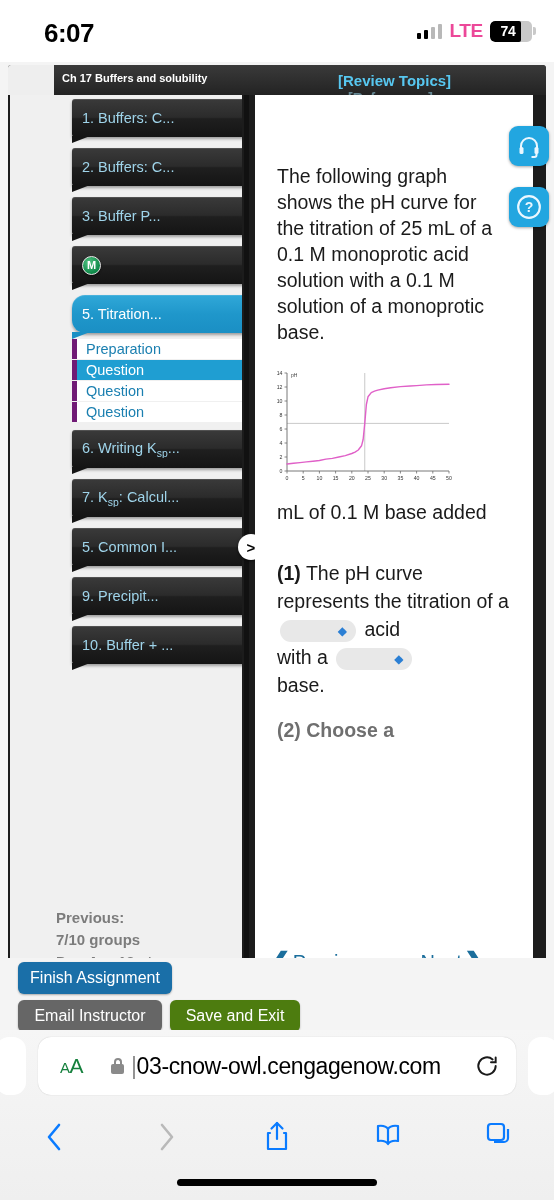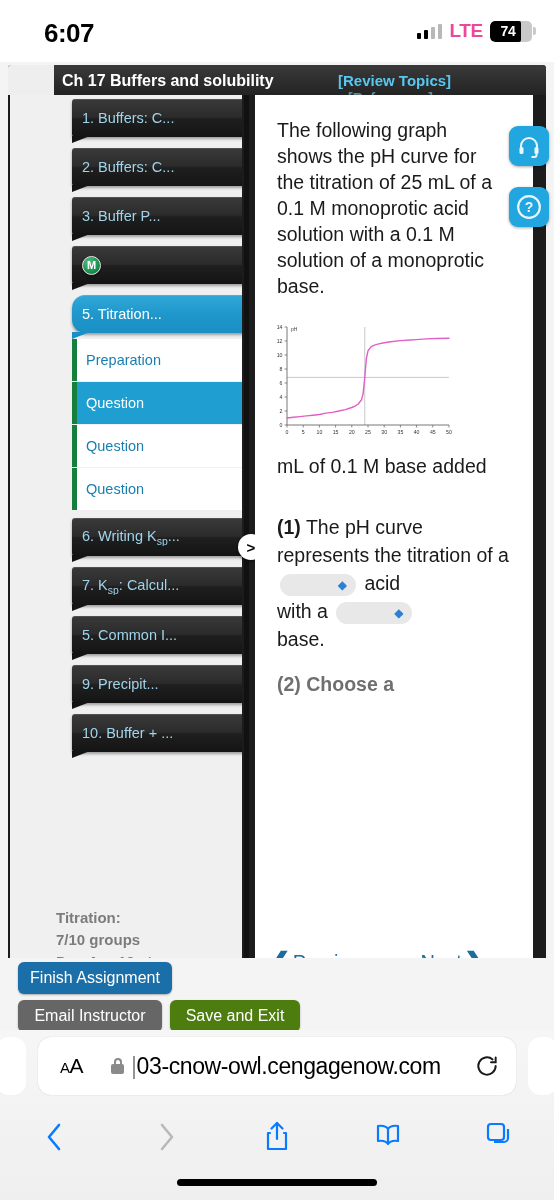--- a/index.html
+++ b/index.html
@@ -67,21 +67,21 @@
     position:absolute; left: 8px; top: 3px; width: 538px; height: 30px;
     background: linear-gradient(#3a3a3a, #232323);
     border-radius: 3px 3px 0 0;
   }
   .hdr-tab {
     position:absolute; left: 0; top: 0; width: 46px; height: 30px;
     background: #eeeeee; border-radius: 3px 0 0 0;
   }
   .hdr-title {
     position: absolute; left: 54px; top: 7px;
-    color: #ffffff; font-size: 16px; font-weight: 700;
+    color: #ffffff; font-size: 11px; font-weight: 700;
     white-space: nowrap;
   }
   .hdr-link {
     position: absolute; left: 330px; top: 7px;
     color: #57c7f0; font-size: 15px; font-weight: 700;
     white-space: nowrap;
   }
   .hdr-link2 {
     position: absolute; left: 348px; top: 28px;
     color: #9bd9ef; font-size: 14px; font-weight: 700;
@@ -125,22 +125,22 @@
     width: 19px; height: 19px; border-radius: 50%;
     background: radial-gradient(circle at 35% 30%, #4fbf7f, #0f8a4a 70%);
     border: 1.5px solid #e9e9e9;
     color: #fff; font-size: 11px; font-weight: 800;
     display:flex; align-items:center; justify-content:center;
     box-shadow: 0 1px 2px rgba(0,0,0,.5);
   }
 
   
   .subitem {
-    position: relative; height: 42px; margin-bottom: 1px;
-    background: #ffffff; border-left: 5px solid #15803d;
+    position: relative; height: 20px; margin-bottom: 1px;
+    background: #ffffff; border-left: 5px solid #701a75;
     display:flex; align-items:center; padding: 0 8px 0 9px;
   }
   .subitem.sel { background: #1f9ed2; }
   .sub-label { color:#1a7fb0; font-size: 14.5px; flex: 1; white-space: nowrap; }
   .subitem.sel .sub-label { color: #ffffff; }
   .circ {
     width: 17px; height: 17px; border-radius: 50%;
     background: radial-gradient(circle at 40% 28%, #7fd2f4, #1e8fc8 75%);
     border: 2px solid #ffffff;
     box-shadow: 0 1px 2px rgba(0,0,0,.35);
@@ -169,20 +169,21 @@
   }
 
   
   .content {
     position:absolute; left: 255px; top: 33px; width: 278px; height: 890px;
     background: #ffffff; overflow:hidden;
   }
   .ctext {
     color: #1a1a1a; font-size: 19.5px; line-height: 26px;
     padding: 22px 28px 0 22px;
+    margin-top: 46px;
   }
 
   .chartwrap {
     margin: 18px 0 0 10px;
     width: 190px; height: 128px;
     position: relative;
     background: #fff;
   }
   .chart-caption {
     color:#1a1a1a; font-size: 19.5px; line-height: 26px;
@@ -264,21 +265,21 @@
     background: #ffffff; border-radius: 13px;
     display:flex; align-items:center;
     box-shadow: 0 0 1px rgba(0,0,0,.25);
   }
   .side-pill-l, .side-pill-r {
     position:absolute; top: 7px; width: 30px; height: 58px;
     background:#ffffff; border-radius: 13px;
   }
   .side-pill-l { left: -4px; }
   .side-pill-r { right: -4px; }
-  .aa { margin-left: 22px; color:#000000; font-size: 21px; font-weight: 500; letter-spacing: -.5px;}
+  .aa { margin-left: 22px; color:#15803d; font-size: 21px; font-weight: 500; letter-spacing: -.5px;}
   .aa span.small { font-size: 15px; }
   .lock {
     margin-left: 28px; width: 13px; height: 16px; position: relative;
   }
   .lock .body { position:absolute; bottom:0; left:0; width:13px; height:10px; background:#8a8a8a; border-radius:2px;}
   .lock .shackle { position:absolute; top:0; left:2.5px; width:8px; height:8px; border:2px solid #8a8a8a; border-bottom:none; border-radius:4px 4px 0 0;}
   .urltext {
     margin-left: 7px; color:#000; font-size: 23px; letter-spacing:-.4px;
     white-space:nowrap;
   }
@@ -386,21 +387,21 @@
           <div class="navitem">
             <div class="nav-label">9. Precipit...</div>
             <div class="nav-req">1req</div>
           </div>
           <div class="navitem">
             <div class="nav-label">10. Buffer + ...</div>
             <div class="mbadge">M</div>
           </div>
         </div>
       <div class="progress">
-        <div>Titration:</div>
+        <div>Previous:</div>
         <div>7/10 groups</div>
         <div>Due Apr 12 at</div>
         <div>10:00 PM</div>
       </div>
     </div>
 
     <div class="divider"></div>
     <div class="dragbtn">&gt;</div>
 
     <div class="content">

